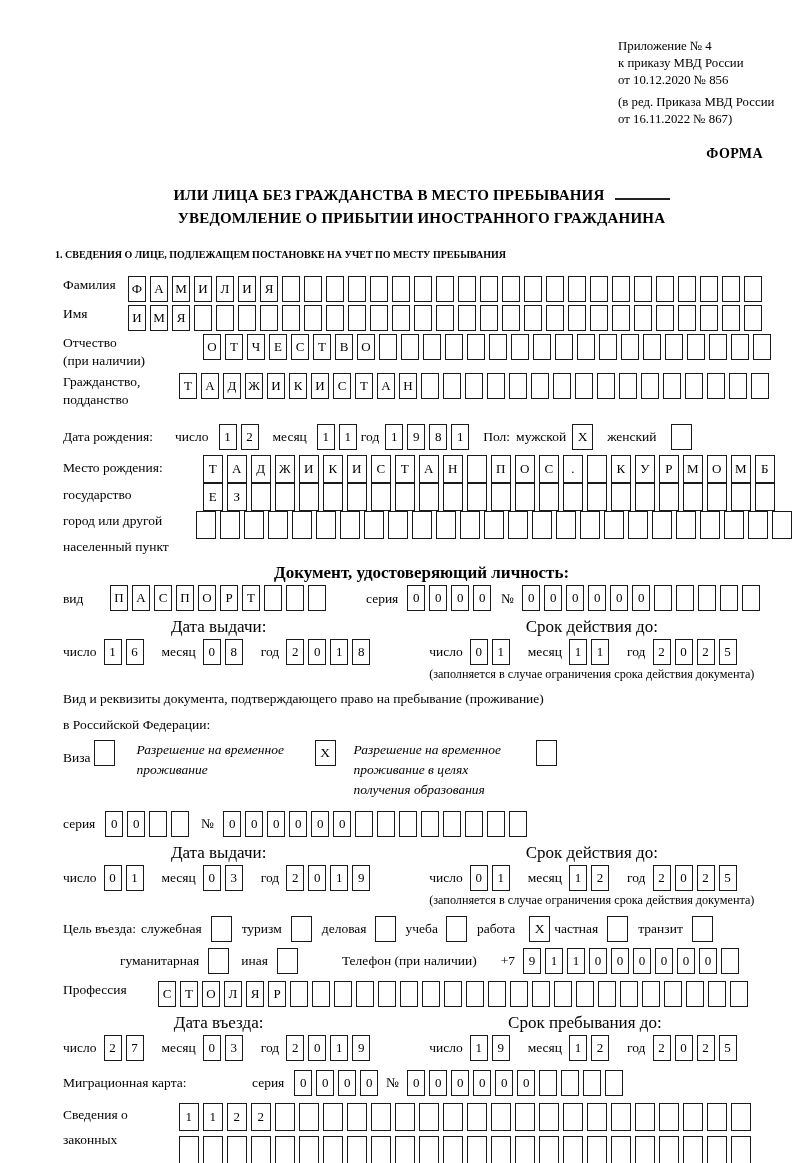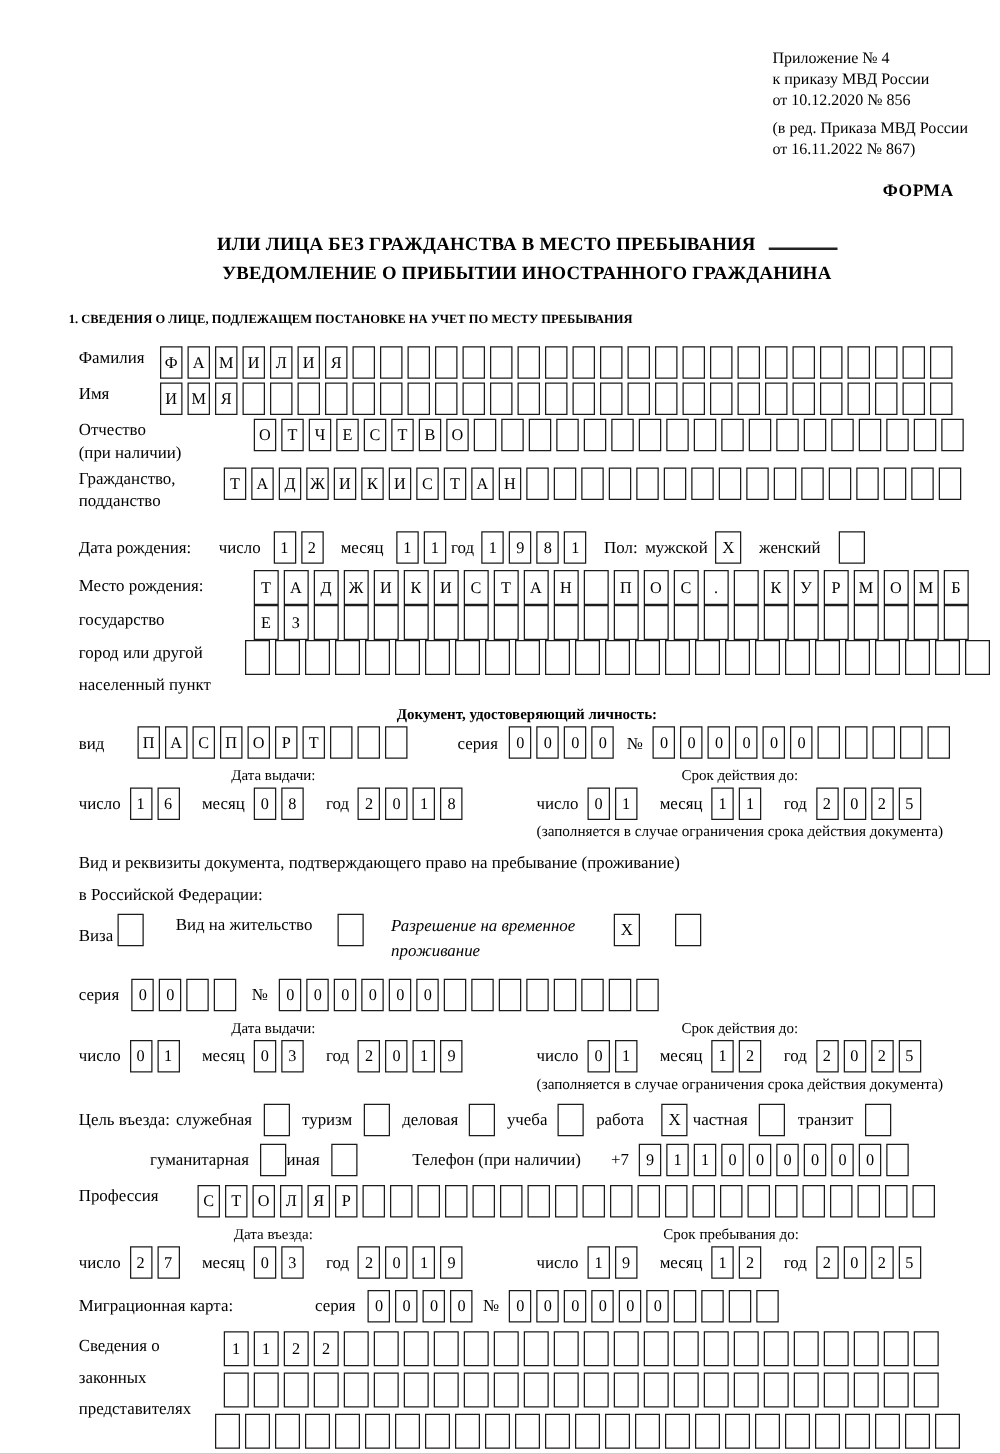--- a/index.html
+++ b/index.html
@@ -31,21 +31,21 @@
     display:inline-flex;align-items:center;justify-content:center;
     font-size:13px;
   }
   .wide .cell{width:19.5px;height:28px;margin-right:4.5px;}
   .checkbox{
     flex:none;box-sizing:border-box;
     width:21px;height:26px;border:1.6px solid #1b1b1b;
     display:inline-flex;align-items:center;justify-content:center;
     font-size:13.5px;
   }
-  .dhead{text-align:center;font-size:12px;}
+  .dhead{text-align:center;font-size:17px;}
   .dategrp{display:flex;align-items:center;margin-top:2px;}
   .dategrp .dl{margin-right:7px;}
   .dategrp .gap{width:14px;flex:none;}
   .dnote{font-size:12.2px;margin-top:2px;white-space:nowrap;}
   .opt-label-c{text-align:left;line-height:1.45;font-style:italic;}
 </style>
 </head>
 <body>
 
 <div class="page">
@@ -419,29 +419,26 @@
   </div>
 
   <div style="margin-top:9px">Вид и реквизиты документа, подтверждающего право на пребывание (проживание)</div>
   <div style="margin-top:10px">в Российской Федерации:</div>
 
   <div class="row" style="margin-top:7px">
     <span class="row" style="align-items:flex-end">
       <span class="lbl">Виза</span>
       <span class="checkbox" style="margin-left:3px"></span>
     </span>
-    <span class="row" style="margin-left:26px">
-      <span class="lbl">Вид на жительство</span>
-      <span class="checkbox" style="margin-left:20px"></span>
-    </span>
     <span class="row" style="margin-left:22px">
       <span class="lbl opt-label-c" style="width:168px">Разрешение на временное проживание</span>
       <span class="checkbox" style="margin-left:10px">X</span>
     </span>
     <span class="row" style="margin-left:18px">
+      <span class="lbl opt-label-c" style="width:172px">Разрешение на временное проживание в целях получения образования</span>
       <span class="checkbox" style="margin-left:10px"></span>
     </span>
   </div>
 
   <div class="row" style="margin-top:12px;align-items:center">
     <span class="lbl" style="margin-right:10px">серия</span>
     <span class="cells">
         <span class="cell">0</span>
         <span class="cell">0</span>
         <span class="cell"></span>
@@ -532,21 +529,21 @@
     <span class="checkbox">X</span>
     <span class="lbl" style="margin-left:4px;margin-right:9px">частная</span>
     <span class="checkbox"></span>
     <span class="lbl" style="margin-left:10px;margin-right:9px">транзит</span>
     <span class="checkbox"></span>
   </div>
 
   <div class="row" style="margin-top:6px;align-items:center">
     <span class="lbl" style="margin-left:57px;margin-right:9px">гуманитарная</span>
     <span class="checkbox"></span>
-    <span class="lbl" style="margin-right:9px">иная</span>
+    <span class="lbl" style="margin-left:12px;margin-right:9px">иная</span>
     <span class="checkbox"></span>
     <span class="lbl" style="margin-left:44px">Телефон (при наличии)</span>
     <span class="lbl" style="margin-left:24px;margin-right:8px">+7</span>
     <span class="cells">
         <span class="cell">9</span>
         <span class="cell">1</span>
         <span class="cell">1</span>
         <span class="cell">0</span>
         <span class="cell">0</span>
         <span class="cell">0</span>

